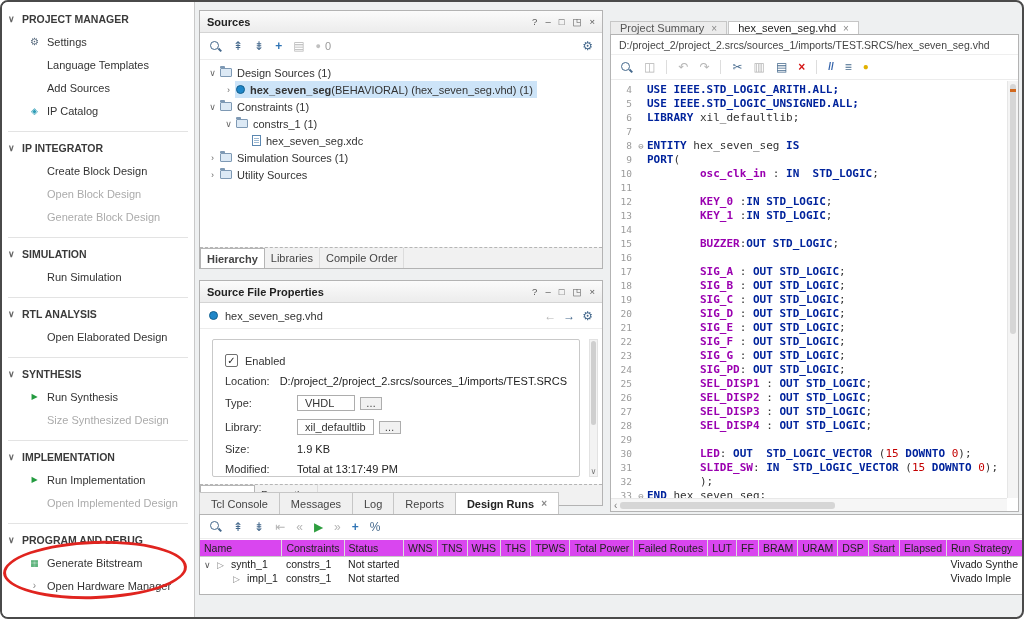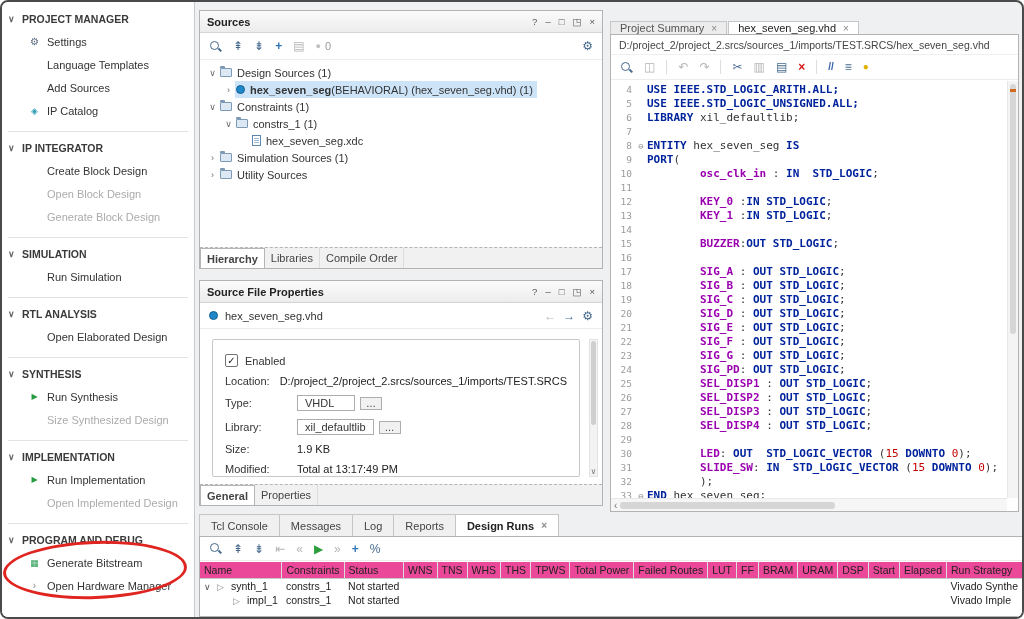--- a/index.html
+++ b/index.html
@@ -94,30 +94,30 @@
   .tk-i{color:#9a00b0;font-weight:bold;}
   .tk-n{color:#c40000;}
   .tk-p{color:#333;}
   .vtrack{position:absolute;right:0;top:46px;bottom:13px;width:11px;background:#f4f4f4;border-left:1px solid #e6e6e6;}
   .vthumb{position:absolute;left:2px;right:2px;top:3px;height:60%;background:#d6d6d6;border-radius:3px;cursor:pointer;}
   .vmark{position:absolute;left:2px;right:2px;top:8px;height:3px;background:#d2691e;}
   .htrack{position:absolute;left:0;right:11px;bottom:0;height:13px;background:#f6f6f6;border-top:1px solid #e8e8e8;display:flex;align-items:center;padding:0 3px;color:#777;font-size:10px;gap:3px;}
   .hthumb{height:7px;width:55%;background:#d6d6d6;border-radius:3px;cursor:pointer;}
 
   
-  .bpanel{position:absolute;left:197px;top:512px;width:825px;height:103px;}
+  .bpanel{position:absolute;left:197px;top:490px;width:825px;height:103px;}
   .btabs{display:flex;height:22px;align-items:stretch;}
   .btab{display:flex;align-items:center;gap:7px;padding:0 11px;background:#f0f0f0;border:1px solid #c6c6c6;border-bottom:none;border-right:none;color:#444;cursor:pointer;}
   .btab:last-of-type{border-right:1px solid #c6c6c6;}
   .btab.active{background:#fff;font-weight:bold;color:#222;}
   .bbody{position:absolute;left:0;right:0;top:22px;bottom:0;background:#fff;border:1px solid #b3b3b3;overflow:hidden;}
   .btools{height:24px;display:flex;align-items:center;gap:11px;padding:0 9px;border-bottom:1px solid #ececec;}
   .runswrap{position:absolute;left:0;right:0;top:25px;bottom:0;overflow:hidden;}
   table.runs{border-collapse:collapse;table-layout:fixed;font-size:10.5px;}
-  table.runs th{background:#ec4899;border-right:1px solid #ddd;border-bottom:1px solid #c9c9c9;font-weight:normal;color:#222;text-align:left;padding:2px 4px;height:13px;white-space:nowrap;overflow:hidden;}
+  table.runs th{background:#d946ef;border-right:1px solid #ddd;border-bottom:1px solid #c9c9c9;font-weight:normal;color:#222;text-align:left;padding:2px 4px;height:13px;white-space:nowrap;overflow:hidden;}
   table.runs td{padding:1px 4px;height:14px;white-space:nowrap;overflow:hidden;color:#222;}
   .rtw{display:inline-block;width:13px;color:#555;font-size:9px;}
   .runicon{display:inline-block;width:14px;color:#8a8a8a;font-size:9px;}
 
   
   .red-oval{position:absolute;left:1px;top:539px;width:184px;height:58px;border:3px solid #e0241f;border-radius:50%;transform:rotate(-2deg);pointer-events:none;z-index:60;}
 </style>
 </head>
 <body>
 

